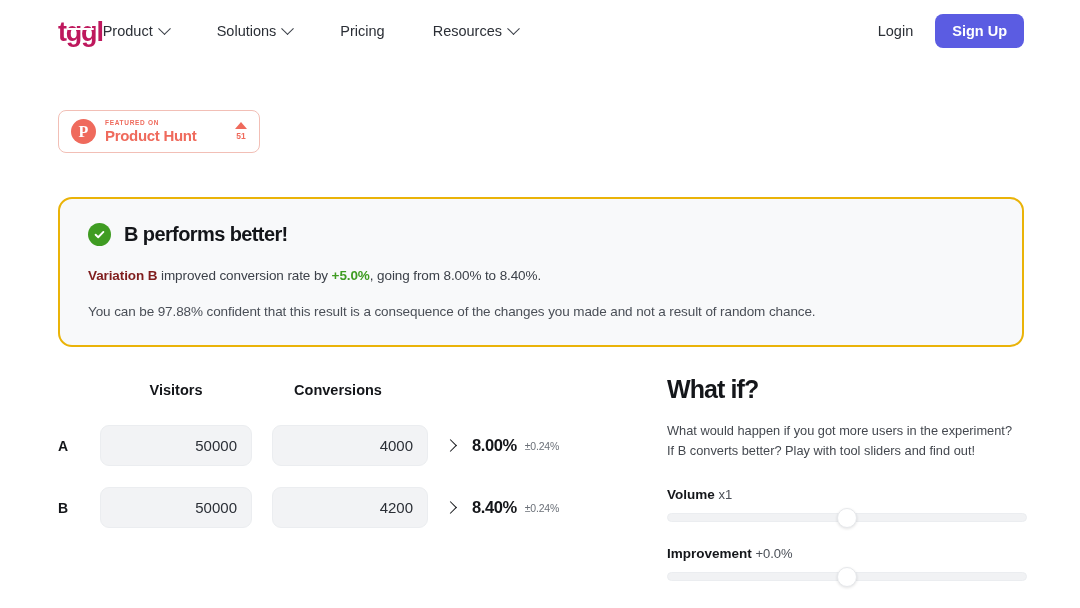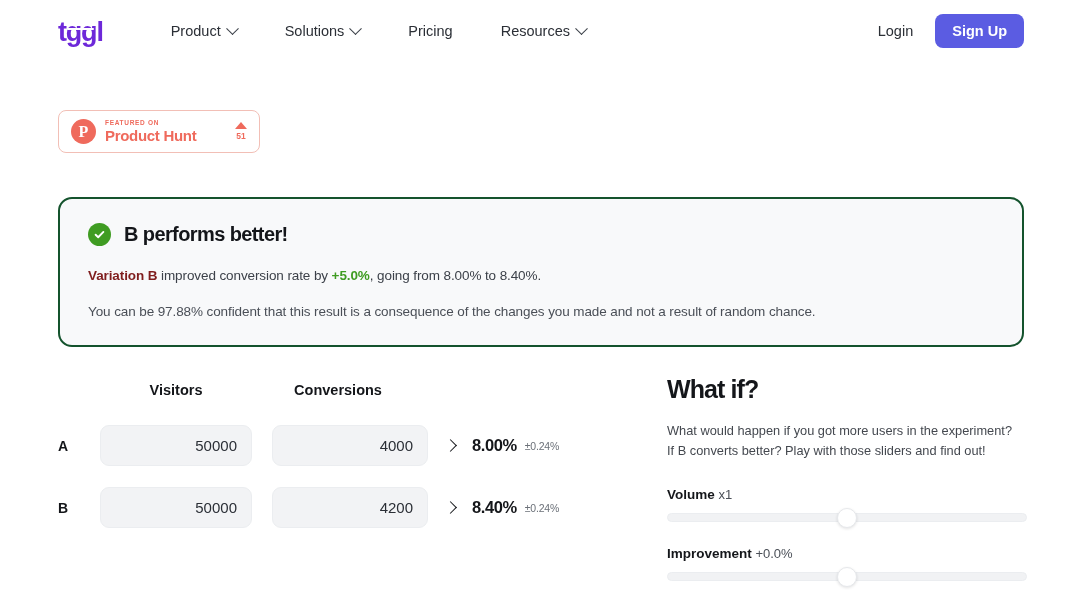--- a/index.html
+++ b/index.html
@@ -17,22 +17,21 @@
   .nav {
     height: 62px;
     display: flex;
     align-items: center;
     padding: 0 56px 0 58px;
   }
   .logo {
     font-size: 27px;
     font-weight: 700;
     letter-spacing: -1.2px;
-    color: #6d28d9;
-    margin-right: 68px;
+    color: #be185d;
     display: flex;
     align-items: baseline;
     line-height: 1;
     position: relative;
     top: 1px;
   }
   .logo .gg {
     display: inline-block;
     position: relative;
   }
@@ -159,21 +158,21 @@
     border-left: 6px solid transparent;
     border-right: 6px solid transparent;
     border-bottom: 7px solid #ef6a5c;
     margin: 0 auto 3px;
   }
   .ph-count { font-size: 8.5px; color: #ef6a5c; font-weight: 600; }
 
   
   .banner {
     margin-top: 38px;
-    border: 2px solid #14532d;
+    border: 2px solid #eab308;
     border-radius: 14px;
     background: #f8f9fa;
     padding: 24px 28px 26px;
   }
   .banner-head {
     display: flex;
     align-items: center;
     gap: 13px;
   }
   .check-circle {
@@ -415,21 +414,21 @@
         <div class="row-chev">
           <i class="chev-right"></i>
         </div>
         <div class="rate">8.40%</div>
         <div class="margin">±0.24%</div>
       </div>
     </div>
 
     <div class="whatif">
       <div class="whatif-title">What if?</div>
-      <div class="whatif-desc">What would happen if you got more users in the experiment? If B converts better? Play with those sliders and find out!</div>
+      <div class="whatif-desc">What would happen if you got more users in the experiment? If B converts better? Play with tool sliders and find out!</div>
 
       <div class="slider-group">
         <div class="slider-label">
           <b>Volume</b>
           <span>x1</span>
         </div>
         <div class="slider-track">
           <div class="slider-thumb" id="thumb0" style="left: 50%;"></div>
         </div>
       </div>

